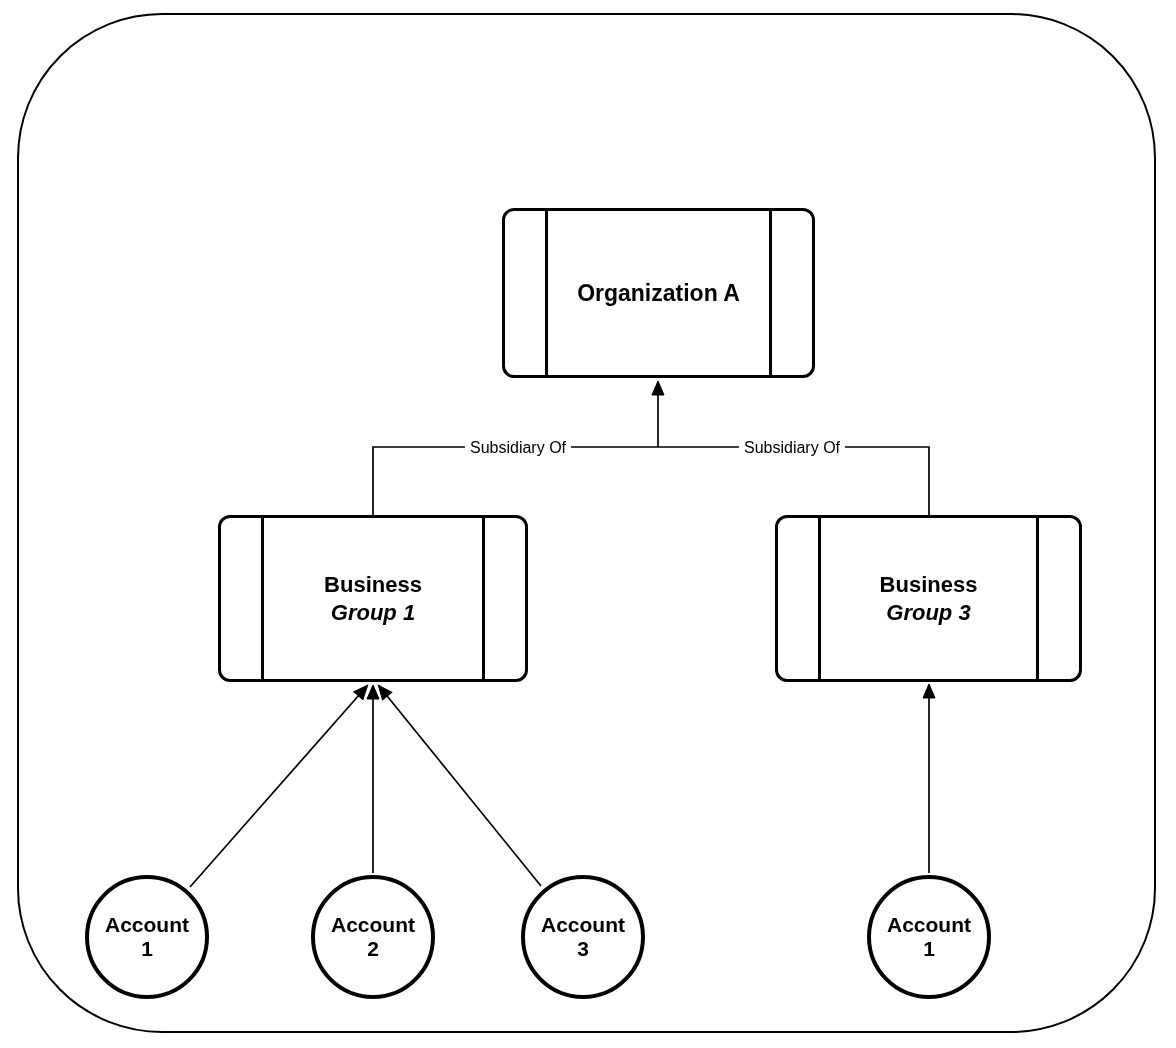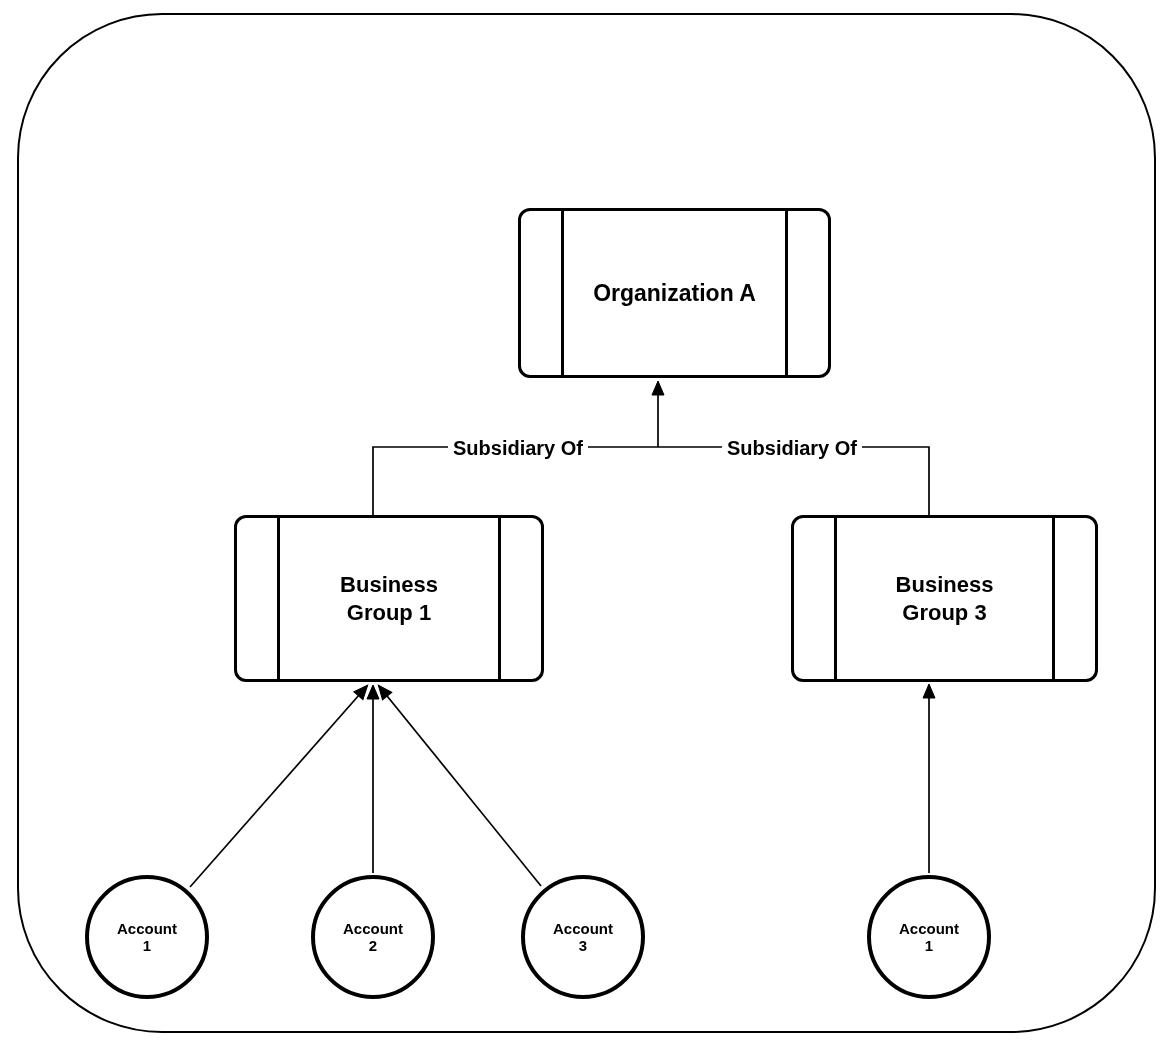--- a/index.html
+++ b/index.html
@@ -13,50 +13,50 @@
     position:absolute; left:17px; top:13px; width:1139px; height:1020px;
     border:2px solid var(--stroke); border-radius:145px; box-sizing:border-box;
   }
   svg.edges { position:absolute; left:0; top:0; width:1176px; height:1048px; }
   svg.edges path { stroke:var(--stroke); }
 
   .node-box {
     position:absolute; box-sizing:border-box; background:var(--bg);
     border:3px solid var(--stroke); border-radius:12px;
     display:flex; align-items:center; justify-content:center;
-    text-align:center; font-weight:bold;margin-left:16px;
+    text-align:center; font-weight:bold;
   }
   .node-box .bar { position:absolute; top:0; bottom:0; width:3px; background:var(--stroke); }
   .node-box .bar.left  { left:40px; }
   .node-box .bar.right { right:40px; }
   .node-box .lbl { position:relative; z-index:1; line-height:1.25; }
 
   .box-org { left:502px; top:208px; width:313px; height:170px; font-size:23px; }
   .box-bg1 { left:218px; top:515px; width:310px; height:167px; font-size:22px; }
   .box-bg2 { left:775px; top:515px; width:307px; height:167px; font-size:22px; }
 
   .node-circle {
     position:absolute; width:124px; height:124px; box-sizing:border-box;
     background:var(--bg); border:4px solid var(--stroke); border-radius:50%;
     display:flex; flex-direction:column; align-items:center; justify-content:center;
-    text-align:center; font-weight:bold; font-size:15px; line-height:1.15;
+    text-align:center; font-weight:bold; font-size:21px; line-height:1.15;
   }
   .circ-a1l { left:85px;  top:875px; }
   .circ-a2  { left:311px; top:875px; }
   .circ-a3  { left:521px; top:875px; }
   .circ-a1r { left:867px; top:875px; }
 
   .edge-label {
     position:absolute; transform:translate(-50%,-50%);
     background:var(--bg); padding:0 5px;
-    font-size:20px; font-weight:700; white-space:nowrap;
+    font-size:16px; font-weight:400; white-space:nowrap;
   }
   .edge-label.l1 { left:518px; top:448px; }
   .edge-label.l2 { left:792px; top:448px; }
-  .line2 { display:block; }
+  .line2 { display:block;font-style:italic; }
 </style>
 </head>
 <body>
 
 <div class="canvas">
 
   <div class="frame"></div>
 
   <svg class="edges" viewBox="0 0 1176 1048" xmlns="http://www.w3.org/2000/svg">
     <defs>

